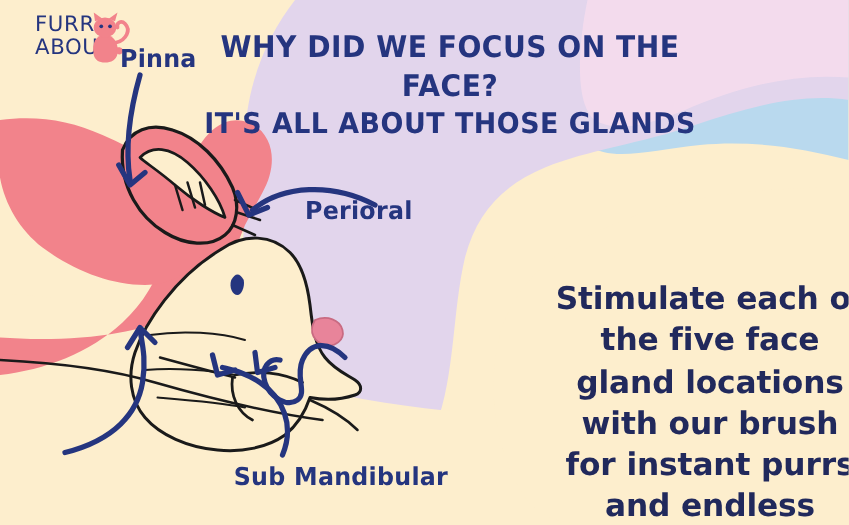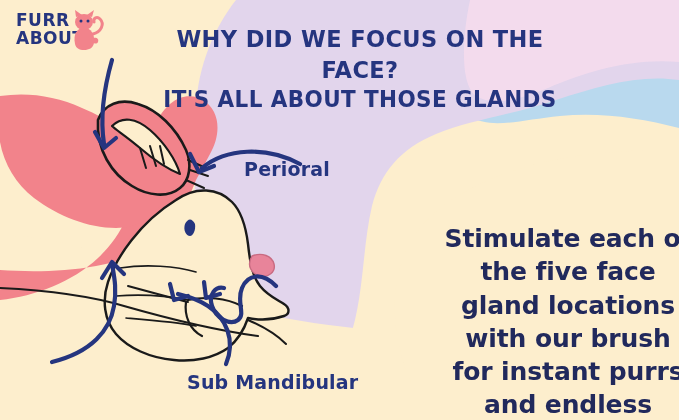--- a/index.html
+++ b/index.html
@@ -45,24 +45,24 @@
     letter-spacing:-.1px;
     margin-left:24px;
   }
 
   
   .logo{
     position:absolute;left:16px;top:11px;
     width:90px;height:42px;
   }
   .logo .wordmark{
-    position:absolute;left:0;top:0;
+    position:absolute;left:12px;top:0;
     color:#25357f;
     font-family:"DejaVu Sans", sans-serif;
-    font-weight:700;
+    font-weight:400;
     font-size:17px;
     line-height:18px;
     letter-spacing:.5px;
   }
   .logo .wordmark span{display:block;}
   .logo-cat{position:absolute;left:47px;top:-3px;}
 
   
   .label{
     position:absolute;
@@ -230,16 +230,17 @@
     </svg>
   </div>
 
   <div class="title">
     <span class="l1">WHY DID WE FOCUS ON THE FACE?</span>
     <span class="l2">IT'S ALL ABOUT THOSE GLANDS</span>
   </div>
 
   <div class="body-copy">Stimulate each of the five face gland locations with our brush for instant purrs and endless affection from your cat.</div>
 
+  <div class="label lbl-pinna">Pinna</div>
   <div class="label lbl-temporal">Perioral</div>
   <div class="label lbl-submand">Sub Mandibular</div>
 
 </div>
 
 </body></html>

